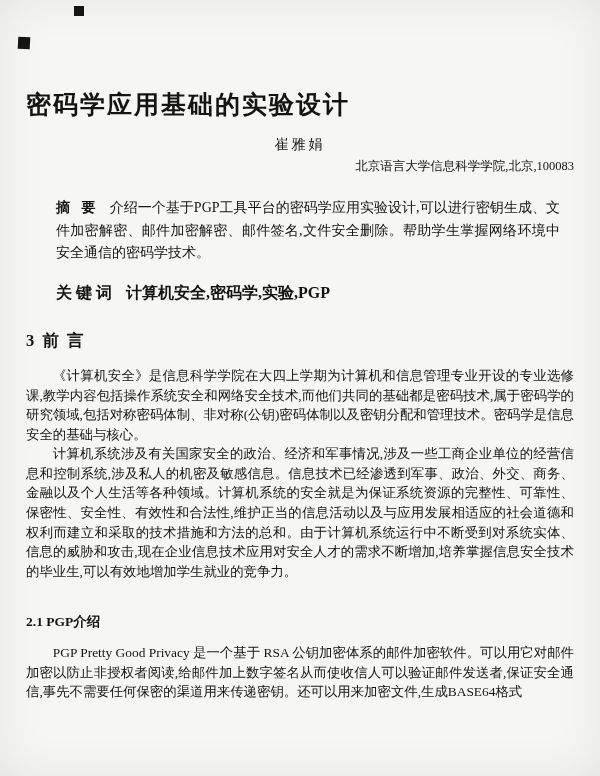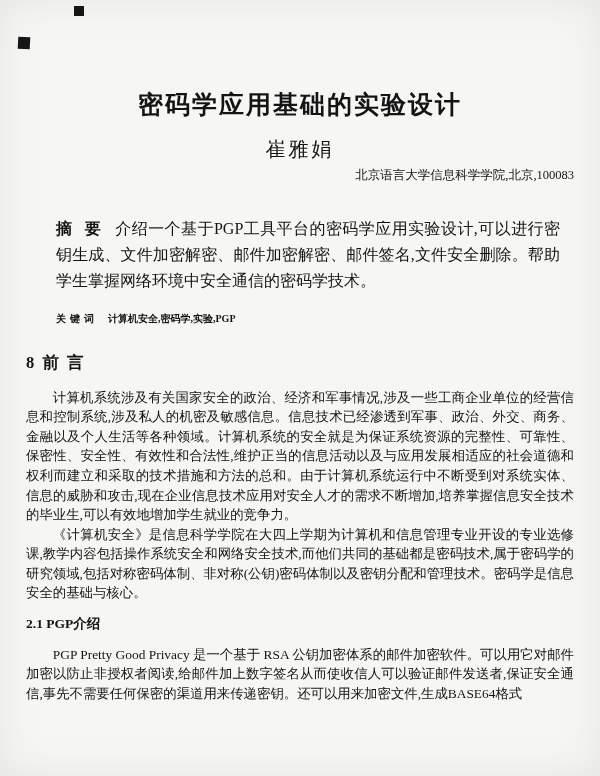--- a/index.html
+++ b/index.html
@@ -22,61 +22,61 @@
   }
   .scan-mark {
     position: absolute;
     background: #151515;
   }
   .scan-mark.m1 { left: 74px; top: 6px; width: 10px; height: 10px; }
   .scan-mark.m2 { left: 18px; top: 37px; width: 12px; height: 12px; transform: rotate(3deg); }
   .paper-title {
     margin: 0;
     padding-top: 88px;
-    text-align: center;
+    text-align: left;
     font-size: 25px;
     font-weight: bold;
     letter-spacing: 2px;
   }
   .author {
     margin-top: 15px;
     text-align: center;
-    font-size: 20px;
+    font-size: 14px;
     letter-spacing: 3px;
   }
   .affiliation {
     margin-top: 4px;
     text-align: right;
     font-size: 12.5px;
   }
   .abstract {
-    margin: 32px 14px 0 30px;
-    font-size: 16px;
+    margin: 22px 14px 0 30px;
+    font-size: 14px;
     line-height: 1.62;
     text-align: justify;
   }
   .abstract .label,
   .keywords .label {
     font-weight: bold;
     letter-spacing: 4px;
     margin-right: 10px;
   }
   .keywords {
     margin: 18px 14px 0 30px;
-    font-size: 10px;
+    font-size: 16px;
     font-weight: bold;
   }
   h2.section-heading {
     margin: 26px 0 14px 0;
     font-size: 16.5px;
     font-weight: bold;
     letter-spacing: 2px;
   }
   h3.subsection-heading {
-    margin: 12px 0 12px 0;
+    margin: 32px 0 12px 0;
     font-size: 13.5px;
     font-weight: bold;
   }
   p.body-par {
     margin: 0;
     font-size: 13.4px;
     line-height: 1.46;
     text-align: justify;
     text-indent: 2em;
   }
@@ -96,23 +96,23 @@
   <div class="affiliation">北京语言大学信息科学学院,北京,100083</div>
 
   <div class="abstract">
     <span class="label">摘  要</span><span>介绍一个基于PGP工具平台的密码学应用实验设计,可以进行密钥生成、文件加密解密、邮件加密解密、邮件签名,文件安全删除。帮助学生掌握网络环境中安全通信的密码学技术。</span>
   </div>
 
   <div class="keywords">
     <span class="label">关键词</span><span>计算机安全,密码学,实验,PGP</span>
   </div>
 
-  <h2 class="section-heading">8  前  言</h2>
+  <h2 class="section-heading">3  前  言</h2>
 
+  <p class="body-par">《计算机安全》是信息科学学院在大四上学期为计算机和信息管理专业开设的专业选修课,教学内容包括操作系统安全和网络安全技术,而他们共同的基础都是密码技术,属于密码学的研究领域,包括对称密码体制、非对称(公钥)密码体制以及密钥分配和管理技术。密码学是信息安全的基础与核心。</p>
   <p class="body-par">计算机系统涉及有关国家安全的政治、经济和军事情况,涉及一些工商企业单位的经营信息和控制系统,涉及私人的机密及敏感信息。信息技术已经渗透到军事、政治、外交、商务、金融以及个人生活等各种领域。计算机系统的安全就是为保证系统资源的完整性、可靠性、保密性、安全性、有效性和合法性,维护正当的信息活动以及与应用发展相适应的社会道德和权利而建立和采取的技术措施和方法的总和。由于计算机系统运行中不断受到对系统实体、信息的威胁和攻击,现在企业信息技术应用对安全人才的需求不断增加,培养掌握信息安全技术的毕业生,可以有效地增加学生就业的竞争力。</p>
-  <p class="body-par">《计算机安全》是信息科学学院在大四上学期为计算机和信息管理专业开设的专业选修课,教学内容包括操作系统安全和网络安全技术,而他们共同的基础都是密码技术,属于密码学的研究领域,包括对称密码体制、非对称(公钥)密码体制以及密钥分配和管理技术。密码学是信息安全的基础与核心。</p>
 
 
   <h3 class="subsection-heading">2.1  PGP介绍</h3>
 
   <p class="body-par">PGP Pretty Good Privacy 是一个基于 RSA 公钥加密体系的邮件加密软件。可以用它对邮件加密以防止非授权者阅读,给邮件加上数字签名从而使收信人可以验证邮件发送者,保证安全通信,事先不需要任何保密的渠道用来传递密钥。还可以用来加密文件,生成BASE64格式</p>
 
 </div>
 
 </body></html>

